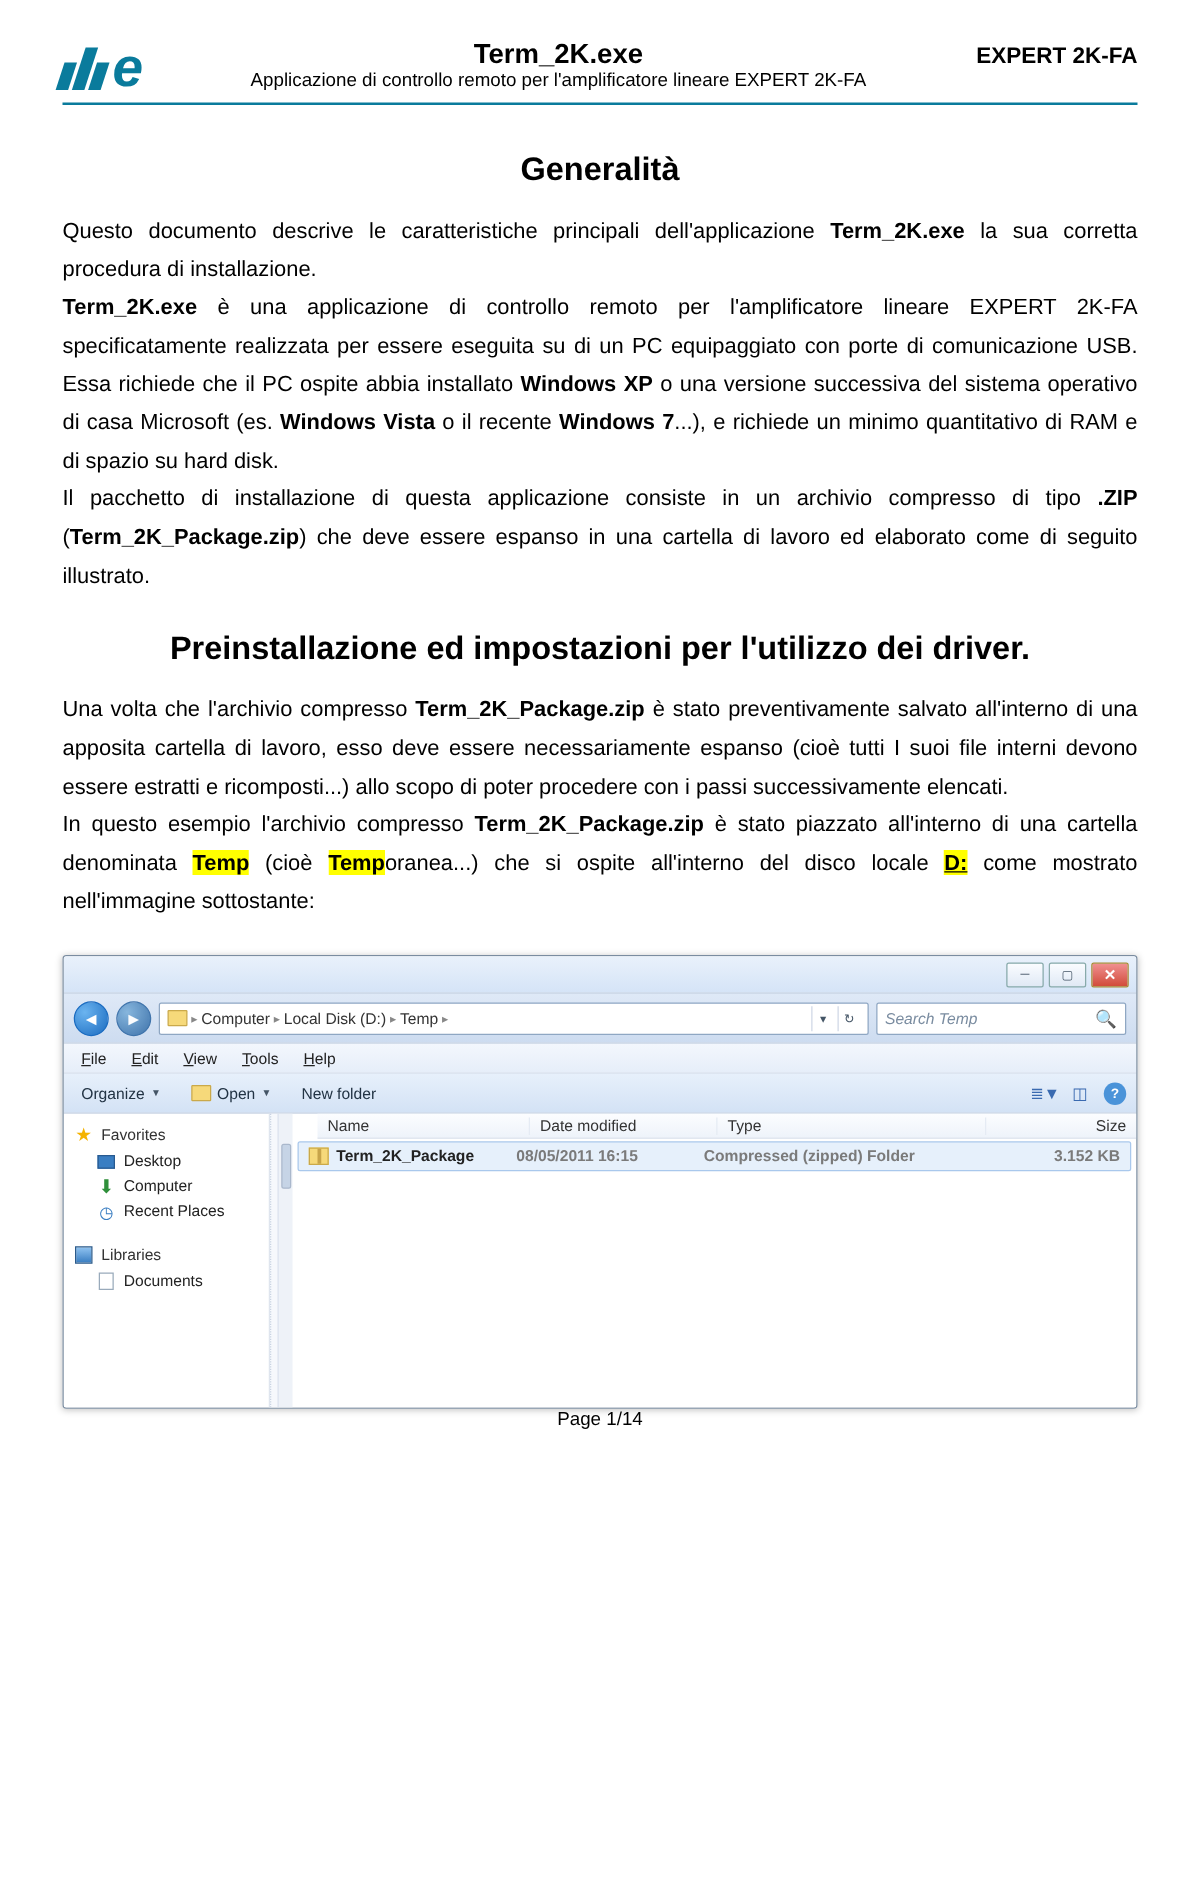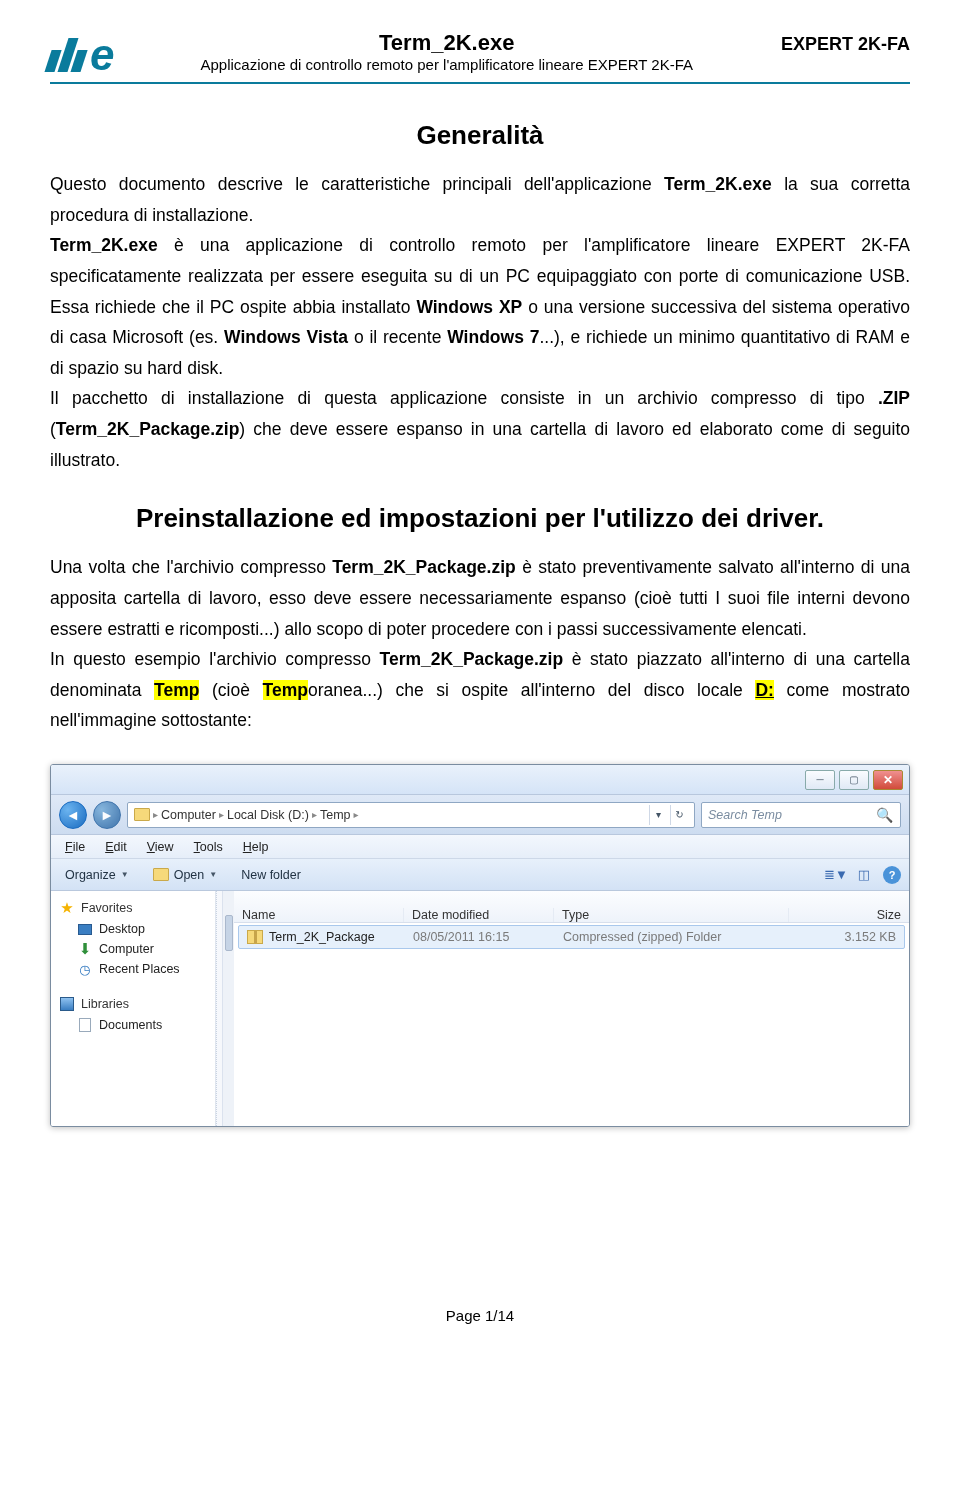--- a/index.html
+++ b/index.html
@@ -172,51 +172,53 @@
   .screen { width:14px; height:11px; background:#3a7ec2; border:1px solid #285a90; }
   .dlicon { color:#2f8f3a; font-size:15px; }
   .clock { color:#3a7ec2; font-size:13px; }
   .lib { width:14px; height:14px; background:linear-gradient(#8fc2f0,#3a7ec2); border:1px solid #2a5a8a; }
   .doc { width:12px; height:14px; background:#fff; border:1px solid #9ab; position:relative;}
   .np-scrollhint { width:12px; background:#eef2f8; border-left:1px solid #dbe2ee;}
   .scroll-thumb { width:8px; height:36px; background:#c6d4e6; border:1px solid #aab8cc; border-radius:2px; margin:24px auto 0;}
   .np-split { width:6px; background:#f6f8fc; border-left:1px dotted #c9d3e2;}
   .listarea { flex:1; display:flex; flex-direction:column; }
   .col-headers {
-    height: 32px; display:flex; align-items:flex-end;
+    height: 20px; display:flex; align-items:center;
     background: linear-gradient(#fcfdff,#eef3fa);
     border-bottom: 1px solid #d7dfec;
     color:#333;
+    margin-left:20px;
   }
   .col { padding: 0 8px; border-right:1px solid #e5ebf4; }
   .col.name { width: 170px; }
   .col.date { width: 150px; }
   .col.type { flex: 1; }
   .col.size { width: 120px; text-align:right; border-right:0; }
   .file-row {
     height: 24px;
     display:flex; align-items:center;
     padding: 0 0;
     background: #fff;
     color:#444;
   }
   .file-row.selected {
     background: #e6f0fb;
     border: 1px solid #a9c8ec;
     border-radius: 2px;
     margin: 2px 4px;
+    font-weight: bold;
   }
   .file-row .cell { padding: 0 8px; }
   .cell.name { width: 166px; display:flex; align-items:center; gap:6px; color:#222;}
   .cell.date { width: 150px; color:#7a7a7a;}
   .cell.type { flex:1; color:#7a7a7a;}
   .cell.size { width: 116px; text-align:right; color:#7a7a7a;}
   .zip-icon { width:16px; height:14px; background:#f6d97a; border:1px solid #caa94a; position:relative;}
   .zip-icon::after { content:""; position:absolute; left:6px; top:0; width:3px; height:100%; background:#c7a44a;}
-  .page-footer { text-align:center; font-size:15px; margin-top: 180px; }
+  .page-footer { text-align:center; font-size:15px; }
 </style>
 </head>
 <body>
 
 <div class="page">
 
   <div class="doc-header">
     <div class="logo">
       <span class="logo-bars">
         <span class="logo-bar sh"></span>

